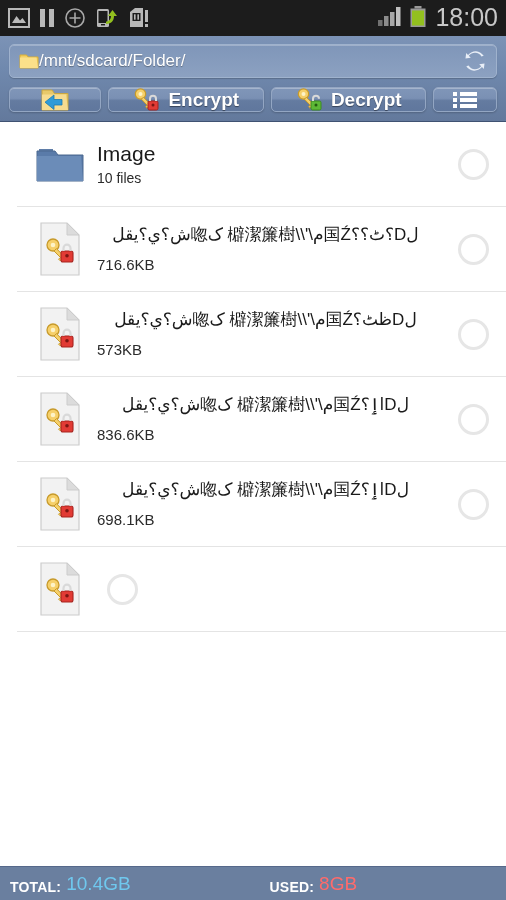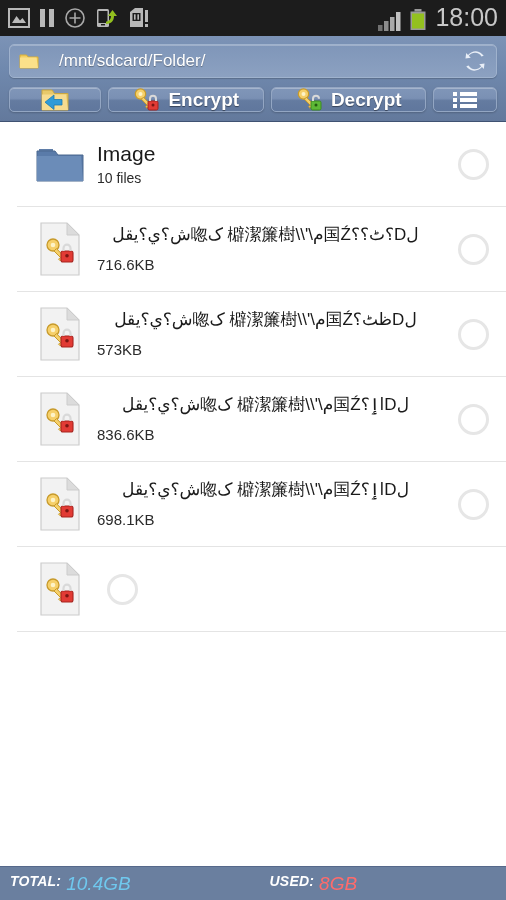--- a/index.html
+++ b/index.html
@@ -10,40 +10,40 @@
     overflow:hidden;
   }
   #app { position:relative; width:506px; height:900px; display:flex; flex-direction:column; }
 
   
   .statusbar {
     height:36px; background:#1c1c1c; display:flex; align-items:center;
     padding:0 8px; flex:0 0 36px;
   }
   .sb-left { display:flex; align-items:center; gap:9px; flex:1; }
-  .sb-right { display:flex; align-items:flex-end; gap:6px; }
+  .sb-right { display:flex; align-items:flex-start; gap:6px; }
   .sb-icon { display:block; }
   .sb-clock {
     color:#c8c8c8; font-size:25px; letter-spacing:0px; line-height:1;
     font-family:"Liberation Sans", sans-serif; padding-left:2px; padding-bottom:2px;
   }
 
   
   .header {
     flex:0 0 auto;
     background:linear-gradient(to bottom,#7c93b6 0%,#7089ae 38%,#63799c 100%);
     border-bottom:1px solid #3f5272;
     padding:8px 9px 9px 9px;
   }
   .pathbar {
     height:34px; border-radius:5px;
     background:linear-gradient(to bottom,#7f96b9 0%,#8ca1c1 100%);
     border:1px solid #9fb2cd;
     box-shadow:inset 0 1px 0 rgba(255,255,255,.25), 0 1px 1px rgba(0,0,0,.18);
-    display:flex; align-items:center; padding:0 10px 0 9px; gap:20px;
+    display:flex; align-items:center; padding:0 10px 0 9px; gap:0;
   }
   .path-text {
     color:#ffffff; font-size:17px; flex:1; white-space:nowrap; overflow:hidden;
     text-shadow:0 1px 1px rgba(0,0,0,.35);
   }
   .refresh-btn { width:22px; height:22px; flex:0 0 22px; display:flex; align-items:center; justify-content:center; cursor:pointer; }
 
   .toolbar { display:flex; gap:7px; margin-top:9px; }
   .tbtn {
     height:25px; border-radius:5px;
@@ -84,21 +84,21 @@
     border:3px solid #e6e6e6; background:transparent;
   }
   .spacer { flex:1 1 auto; background:#fff; }
 
   
   .bottombar {
     flex:0 0 34px; height:34px;
     background:#6a7f9f; border-top:1px solid #55688a;
     display:flex; align-items:center; padding:0 10px;
   }
-  .stat { display:flex; align-items:flex-start; gap:5px;font-style:italic; }
+  .stat { display:flex; align-items:flex-end; gap:5px; }
   .stat-total { flex:0 0 auto; }
   .stat-used { flex:1 1 auto; justify-content:center; }
   .stat-avail { flex:0 0 auto; }
   .stat-key { color:#ffffff; font-size:14px; font-weight:bold; letter-spacing:.2px; }
   .stat-val { font-size:19px; font-weight:normal; }
 </style>
 </head>
 <body>
 
 <div id="app">

